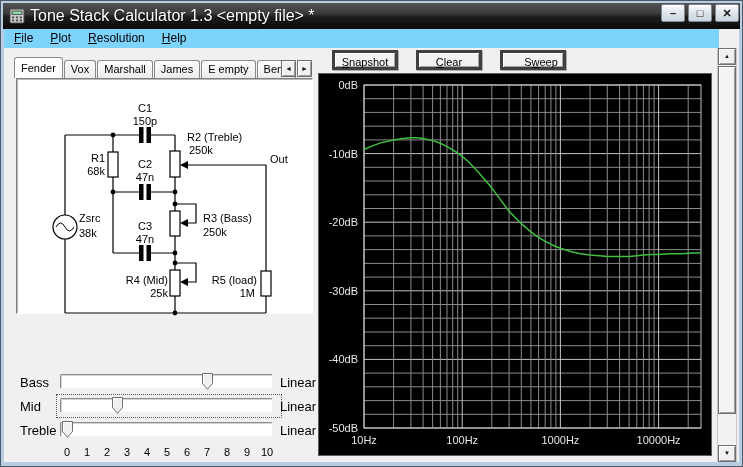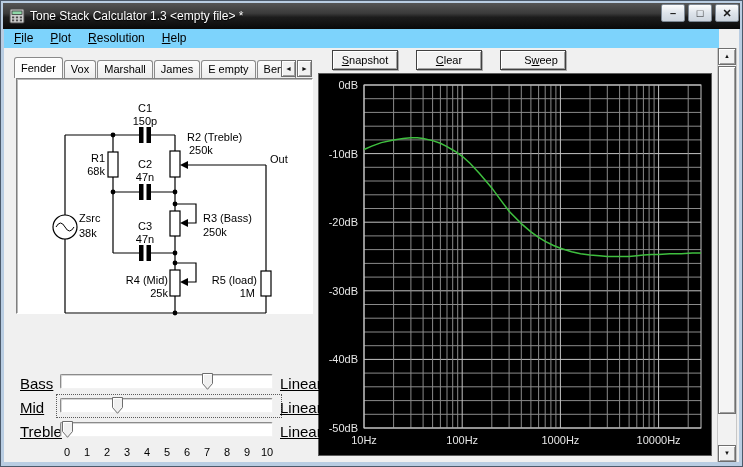--- a/index.html
+++ b/index.html
@@ -6,21 +6,21 @@
   body{
     width:743px;height:467px;position:relative;overflow:hidden;
     background:#b9cde2;font-family:"Liberation Sans",sans-serif;
     -webkit-font-smoothing:antialiased;
   }
   .outer-frame{position:absolute;inset:0;border:1px solid #4c5a6b;pointer-events:none;}
   
   .titlebar{
     position:absolute;left:3px;top:3px;right:3px;height:26px;
     background:linear-gradient(180deg,#555 0%,#3a3a3a 40%,#1c1c1c 55%,#0a0a0a 100%);
-    display:flex;align-items:center;color:#fff;font-size:12px;
+    display:flex;align-items:center;color:#fff;font-size:16px;
   }
   .title-icon{width:16px;height:16px;margin:0 5px 0 6px;flex:0 0 auto;}
   .title-text{white-space:nowrap;text-shadow:0 1px 1px #000;}
   .win-controls{position:absolute;right:4px;top:4px;display:flex;gap:3px;}
   .win-btn{
     width:24px;height:18px;border:1px solid #7d8894;border-radius:2px;
     background:linear-gradient(#fdfdfd,#dee4eb 50%,#cdd5de);
     display:flex;align-items:center;justify-content:center;
     font-size:11px;font-weight:bold;color:#1b1b1b;box-sizing:border-box;line-height:1;
   }
@@ -51,21 +51,21 @@
   .circuit-panel{
     position:absolute;left:16px;top:78px;width:297px;height:236px;box-sizing:border-box;
     background:#fff;border:1px solid;border-color:#7f7f7f #fff #fff #7f7f7f;
     box-shadow:inset 1px 1px 0 #b8b8b8;z-index:2;
   }
   .circuit-panel svg{display:block;}
   .sch-text{font-family:"Liberation Sans",sans-serif;font-size:11px;fill:#000;}
   
   .push-btn{
     position:absolute;top:50px;width:66px;height:20px;box-sizing:border-box;
-    background:#f2f2f2;border:1px solid #404040;
+    background:#f2f2f2;border:3px solid #404040;
     box-shadow:inset 1px 1px 0 #ffffff,inset -1px -1px 0 #a2a2a2,1px 1px 0 rgba(0,0,0,.28);
     font-size:11px;text-align:center;line-height:18px;color:#000;
   }
   
   .plot-panel{
     position:absolute;left:318px;top:73px;width:394px;height:383px;box-sizing:border-box;
     background:#000;border:1px solid #5c5c5c;
   }
   
   .vscroll{position:absolute;left:717px;top:48px;width:20px;height:414px;background:#f2f2f2;border:1px solid #c7c7c7;box-sizing:border-box;}
@@ -74,21 +74,21 @@
     background:#f1f1f1;border:1px solid #6f6f6f;
     box-shadow:inset 1px 1px 0 #fff,inset -1px -1px 0 #9e9e9e;
     font-size:6px;text-align:center;line-height:15px;color:#111;
   }
   .sb-thumb{
     position:absolute;left:0;top:17px;width:18px;height:348px;box-sizing:border-box;
     background:#f4f4f4;border:1px solid #6f6f6f;
     box-shadow:inset 1px 1px 0 #fff,inset -1px -1px 0 #9e9e9e;
   }
   
-  .slider-label,.slider-mode{position:absolute;font-size:15px;color:#000;white-space:nowrap;text-decoration:underline;}
+  .slider-label,.slider-mode{position:absolute;font-size:13px;color:#000;white-space:nowrap;}
   .slider-track{
     position:absolute;width:213px;height:15px;box-sizing:border-box;background:#fff;
     border:1px solid;border-color:#8b8b8b #f2f2f2 #f2f2f2 #8b8b8b;border-radius:2px;
     box-shadow:inset 1px 1px 0 #d6d6d6;
   }
   .slider-thumb{position:absolute;width:11px;height:17px;}
   .focus-ring{position:absolute;border:1px dotted #5a5a5a;box-sizing:border-box;}
   .scale-num{position:absolute;width:20px;text-align:center;font-size:11px;color:#000;top:446px;}
 </style>
 </head>

